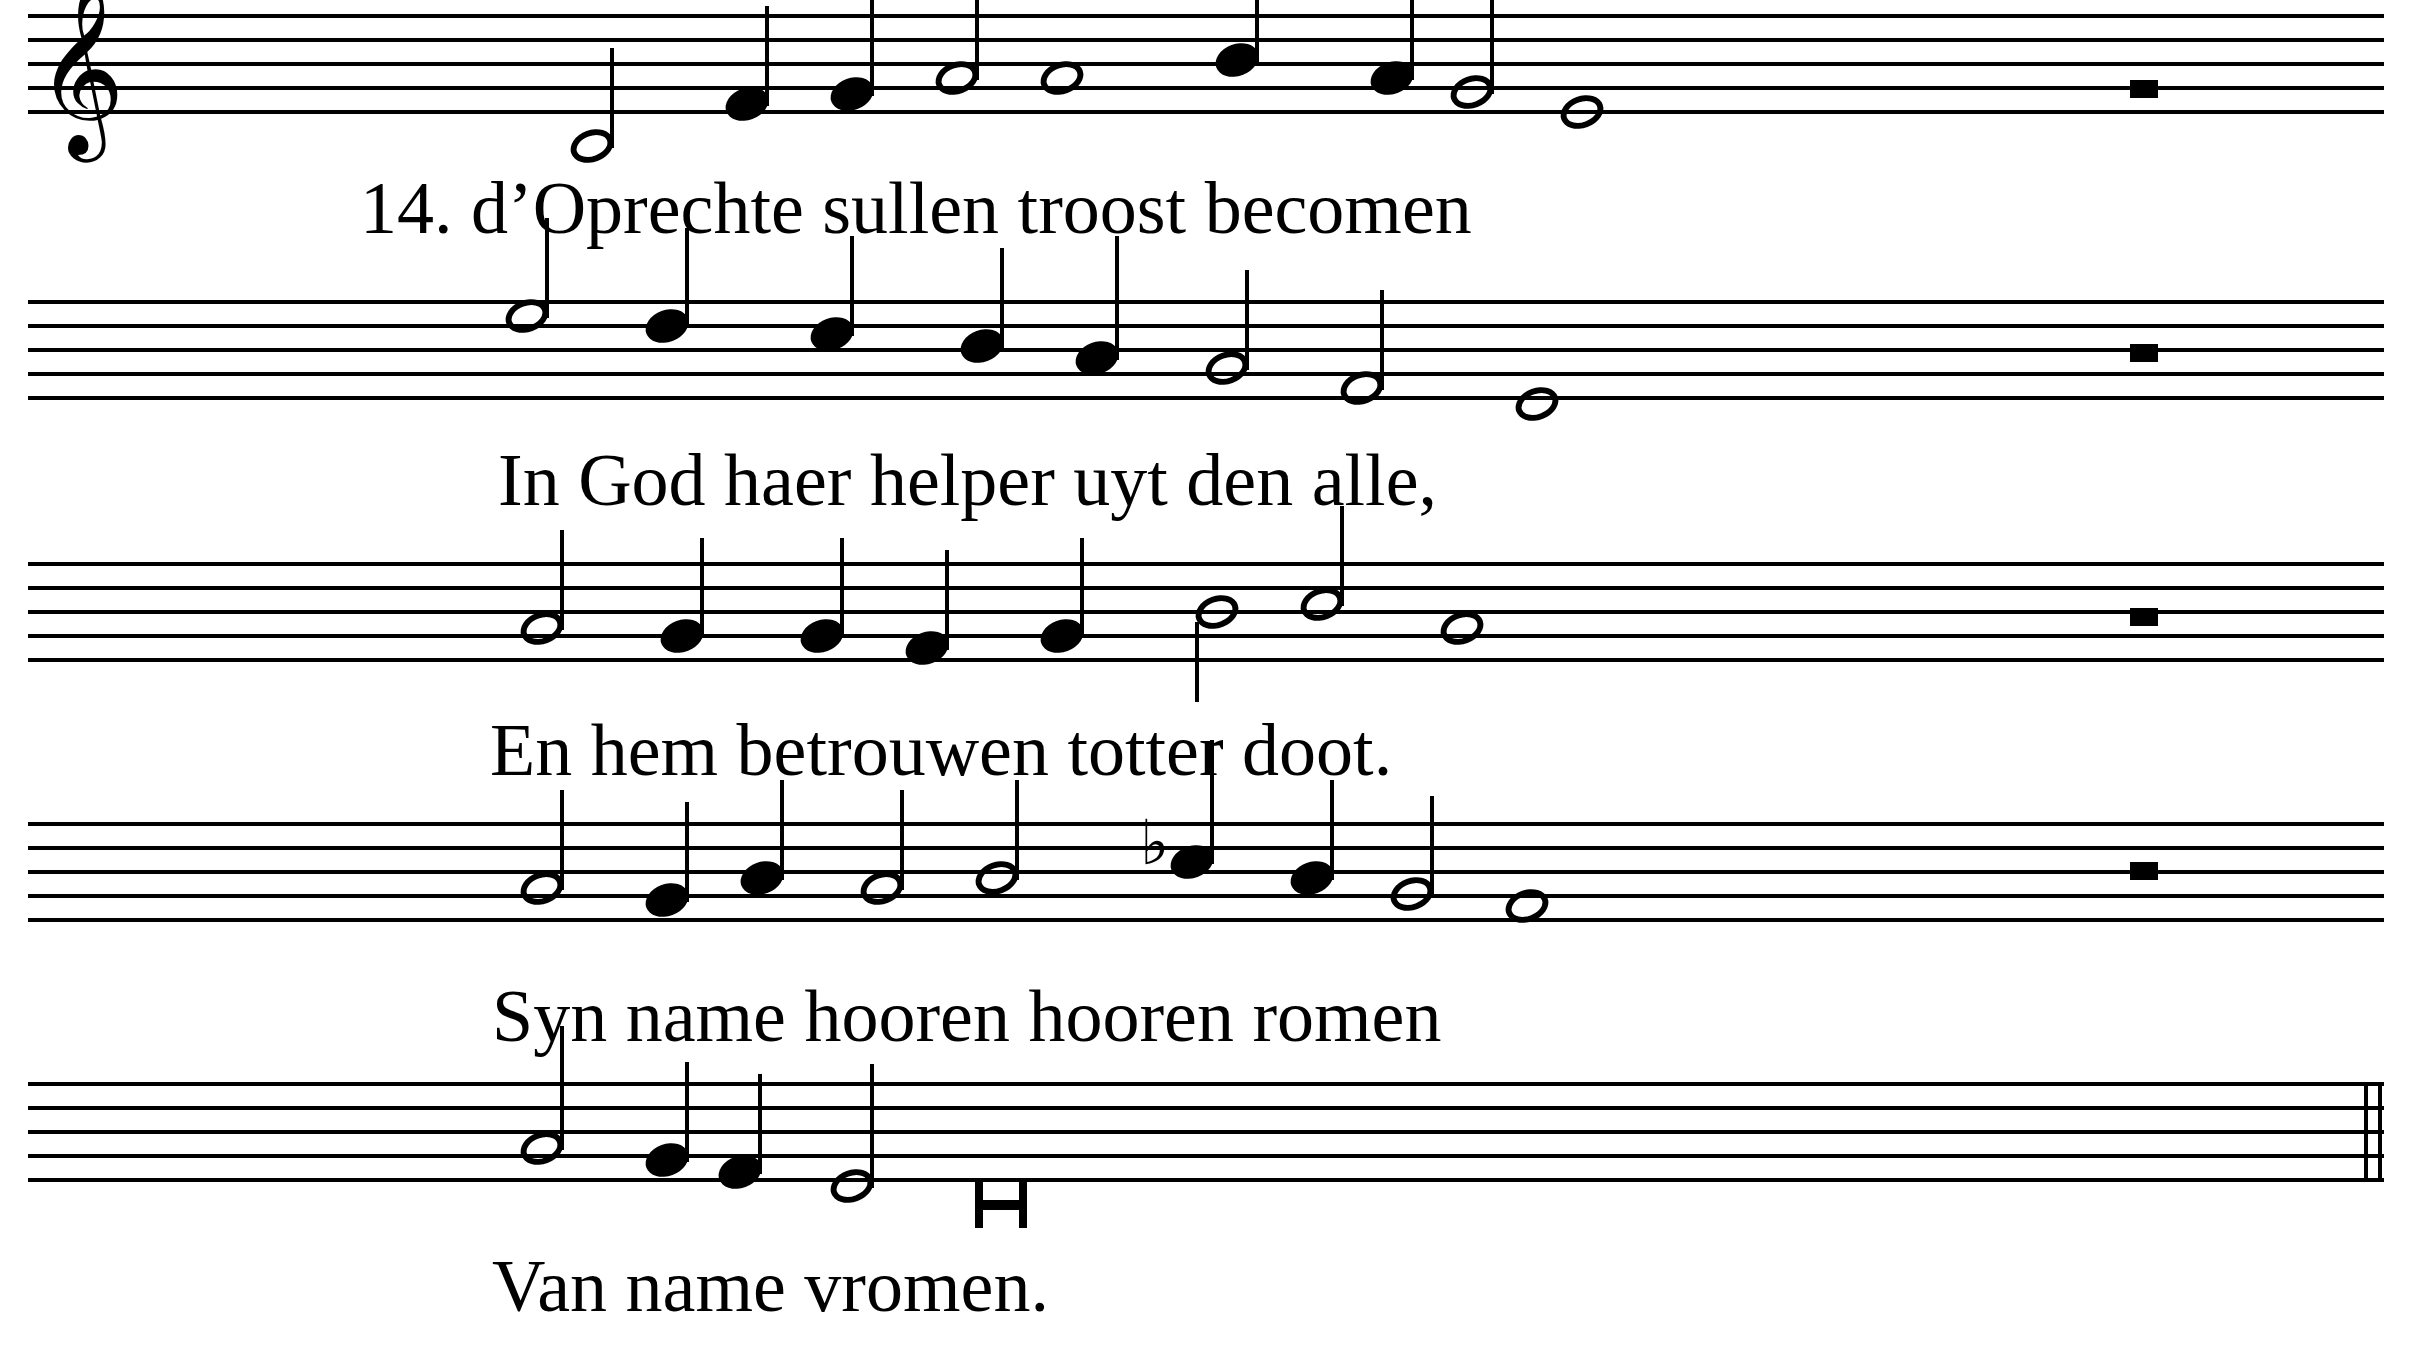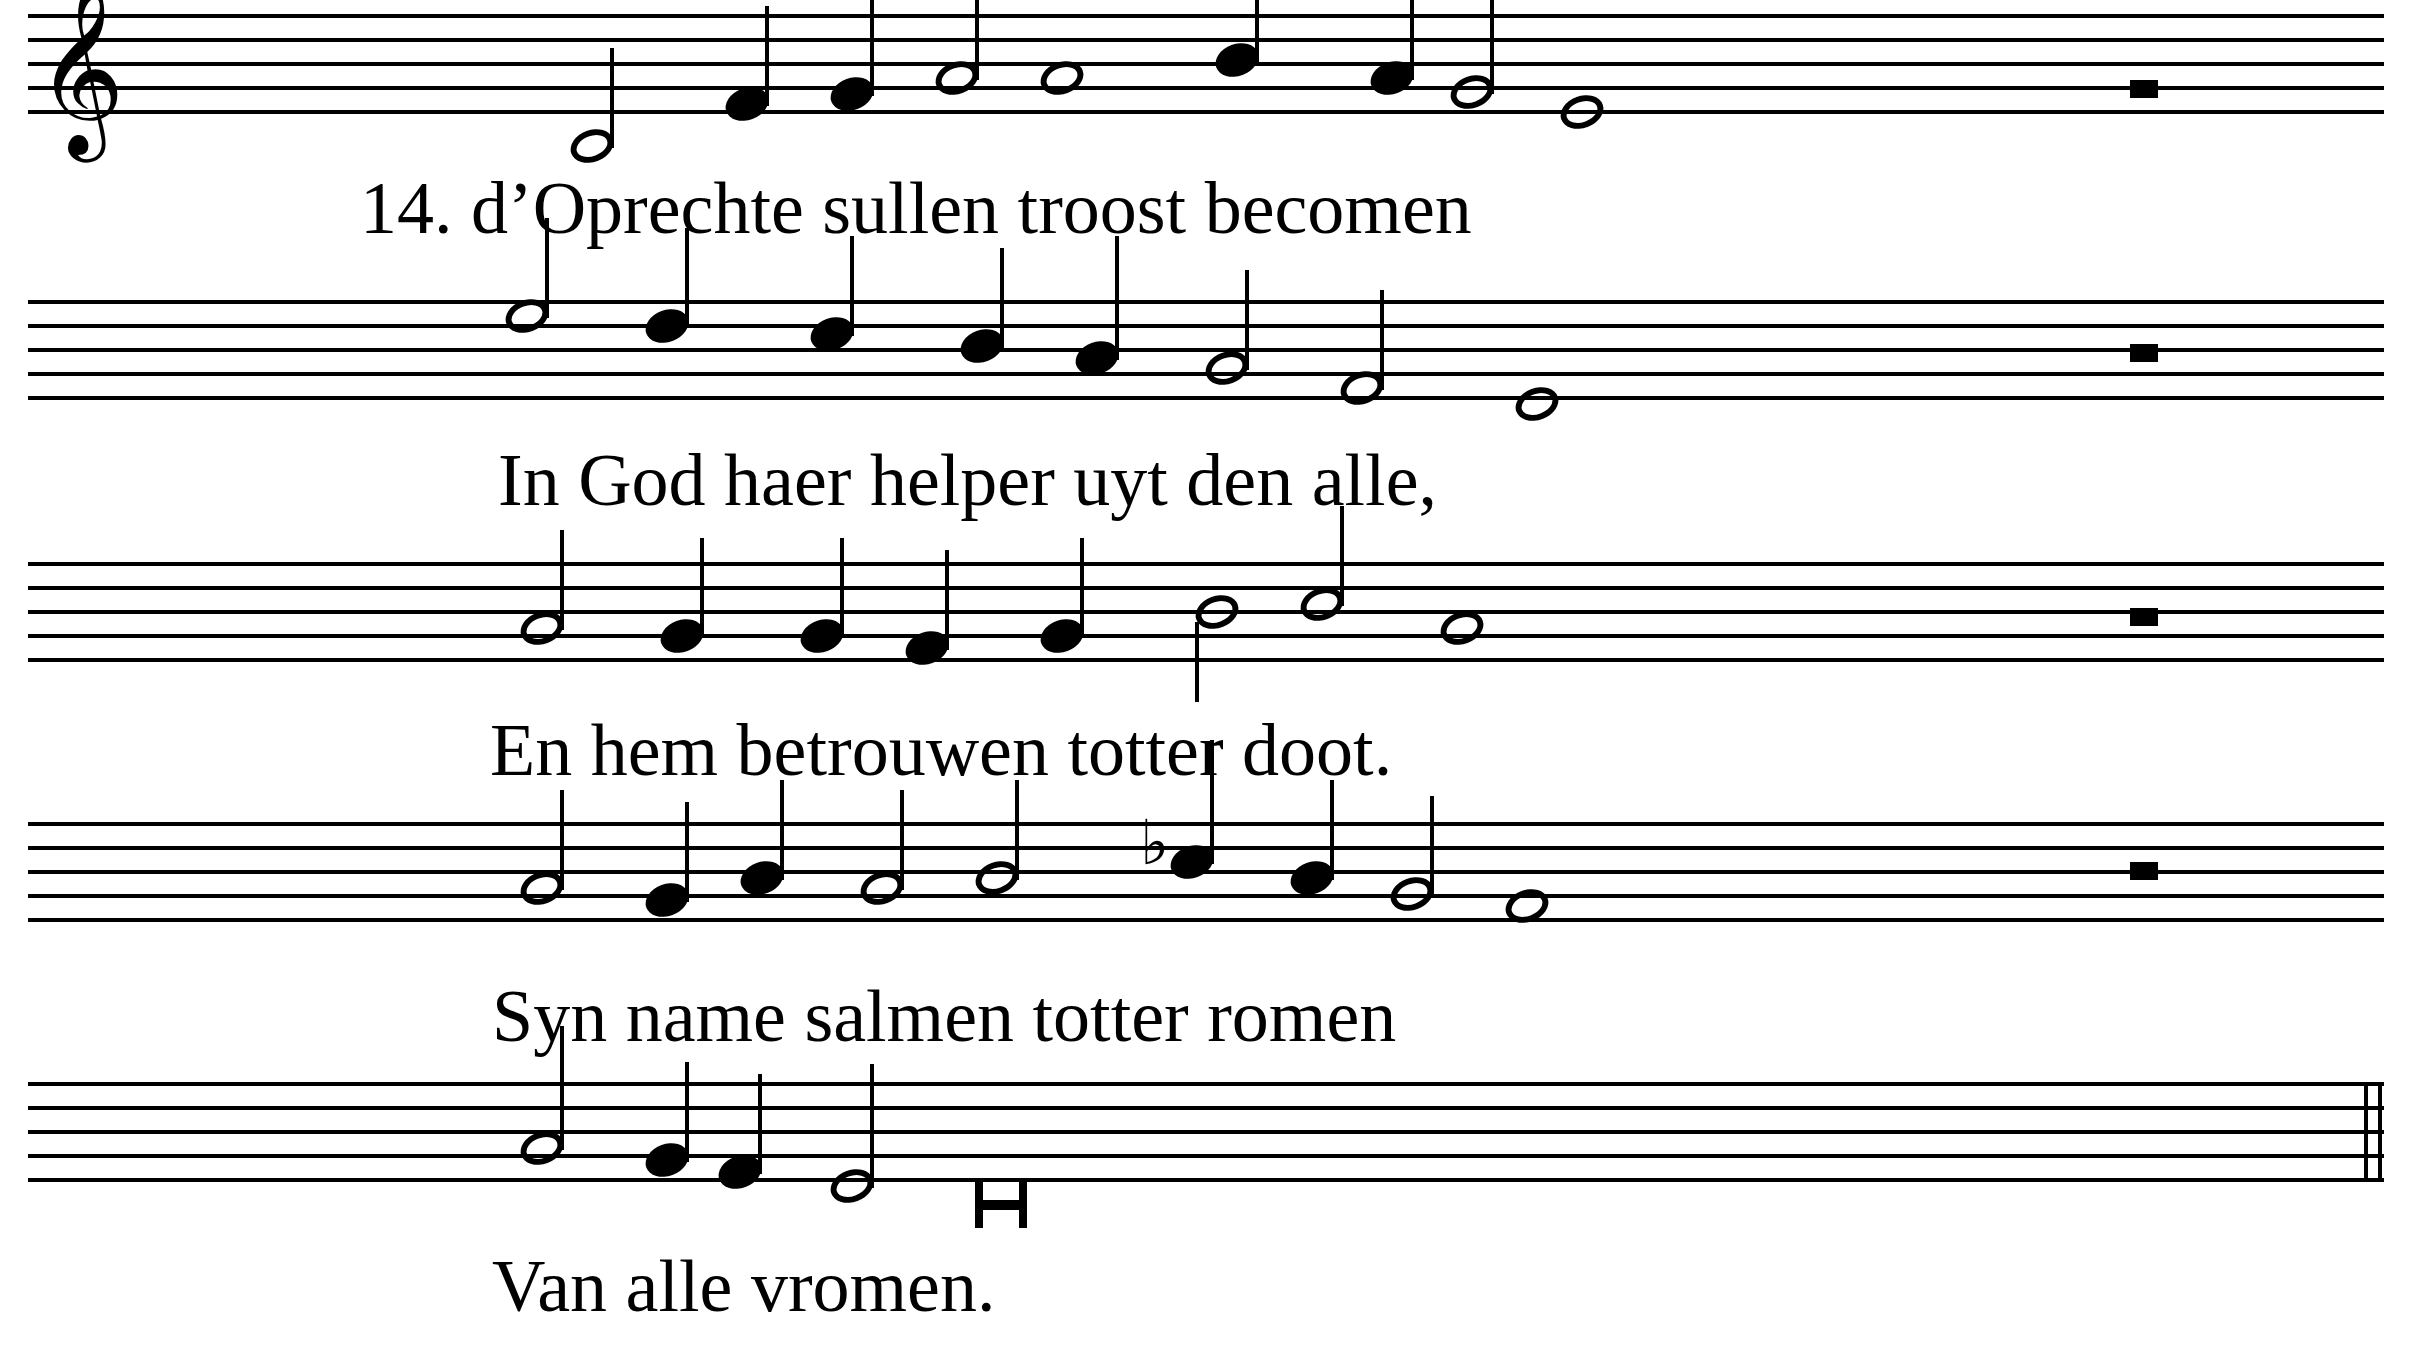--- a/index.html
+++ b/index.html
@@ -347,21 +347,21 @@
     <div class="stem up"></div>
   </div>
   <div class="note open" style="left:1505px;top:890px;">
     <div class="head"></div>
   </div>
   <div class="rest" style="left:2130px;top:862px;"></div>
 
   <div class="lyric" style="top:880px;padding-left:492px;top:880px;"></div>
 
   <div class="lyric" style="top:978px;padding-left:492px;">
-    <span>Syn name salmen totter romen</span>
+    <span>Syn name hooren hooren romen</span>
   </div>
 
   <div class="system" style="top:1082px;">
     <div class="staff" style="top:0;left:28px;width:2356px;">
       <div class="line l1"></div>
       <div class="line l2"></div>
       <div class="line l3"></div>
       <div class="line l4"></div>
       <div class="line l5"></div>
     </div>
@@ -389,16 +389,16 @@
   </div>
 
   <div class="custos" style="left:975px;top:1200px;">
     <div class="leg left"></div>
     <div class="leg right"></div>
     <div class="leg left below"></div>
     <div class="leg right below"></div>
   </div>
 
   <div class="lyric" style="top:1248px;padding-left:492px;">
-    <span>Van alle vromen.</span>
+    <span>Van name vromen.</span>
   </div>
 
 </div>
 
 </body></html>

